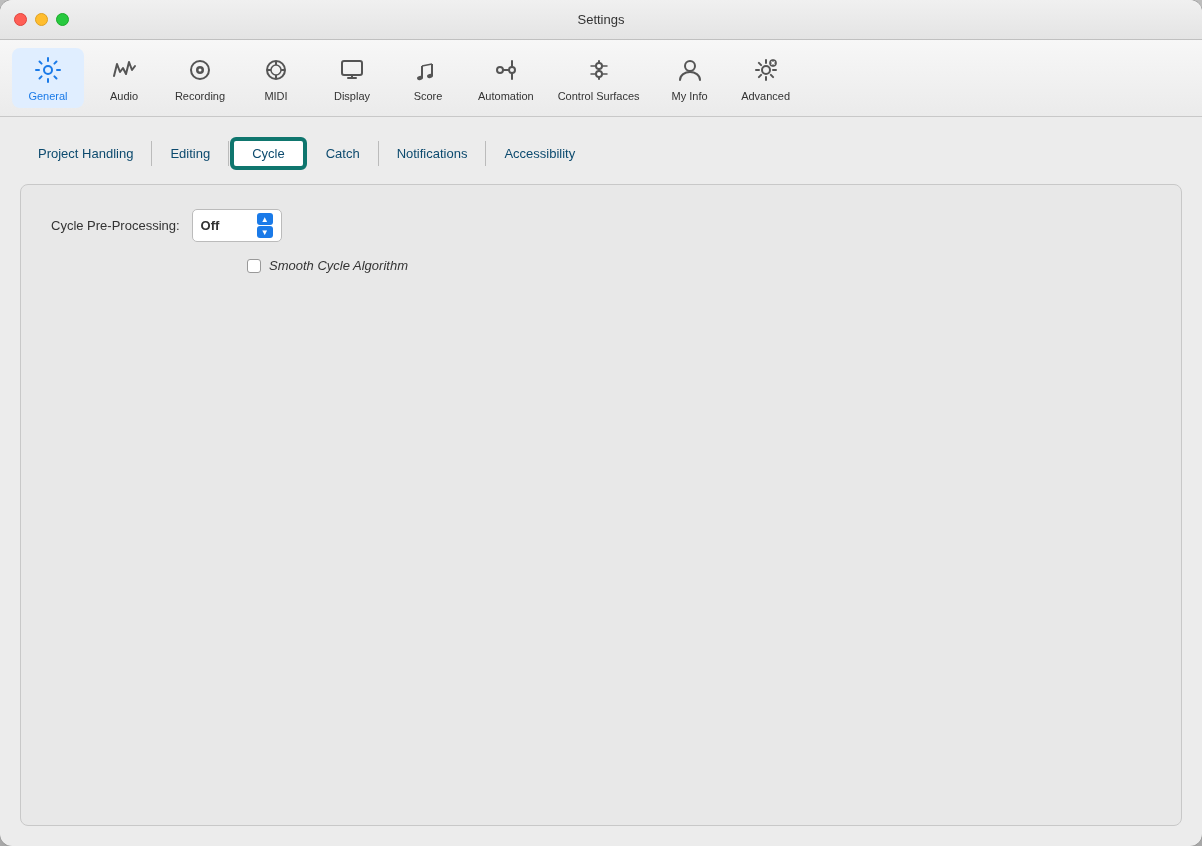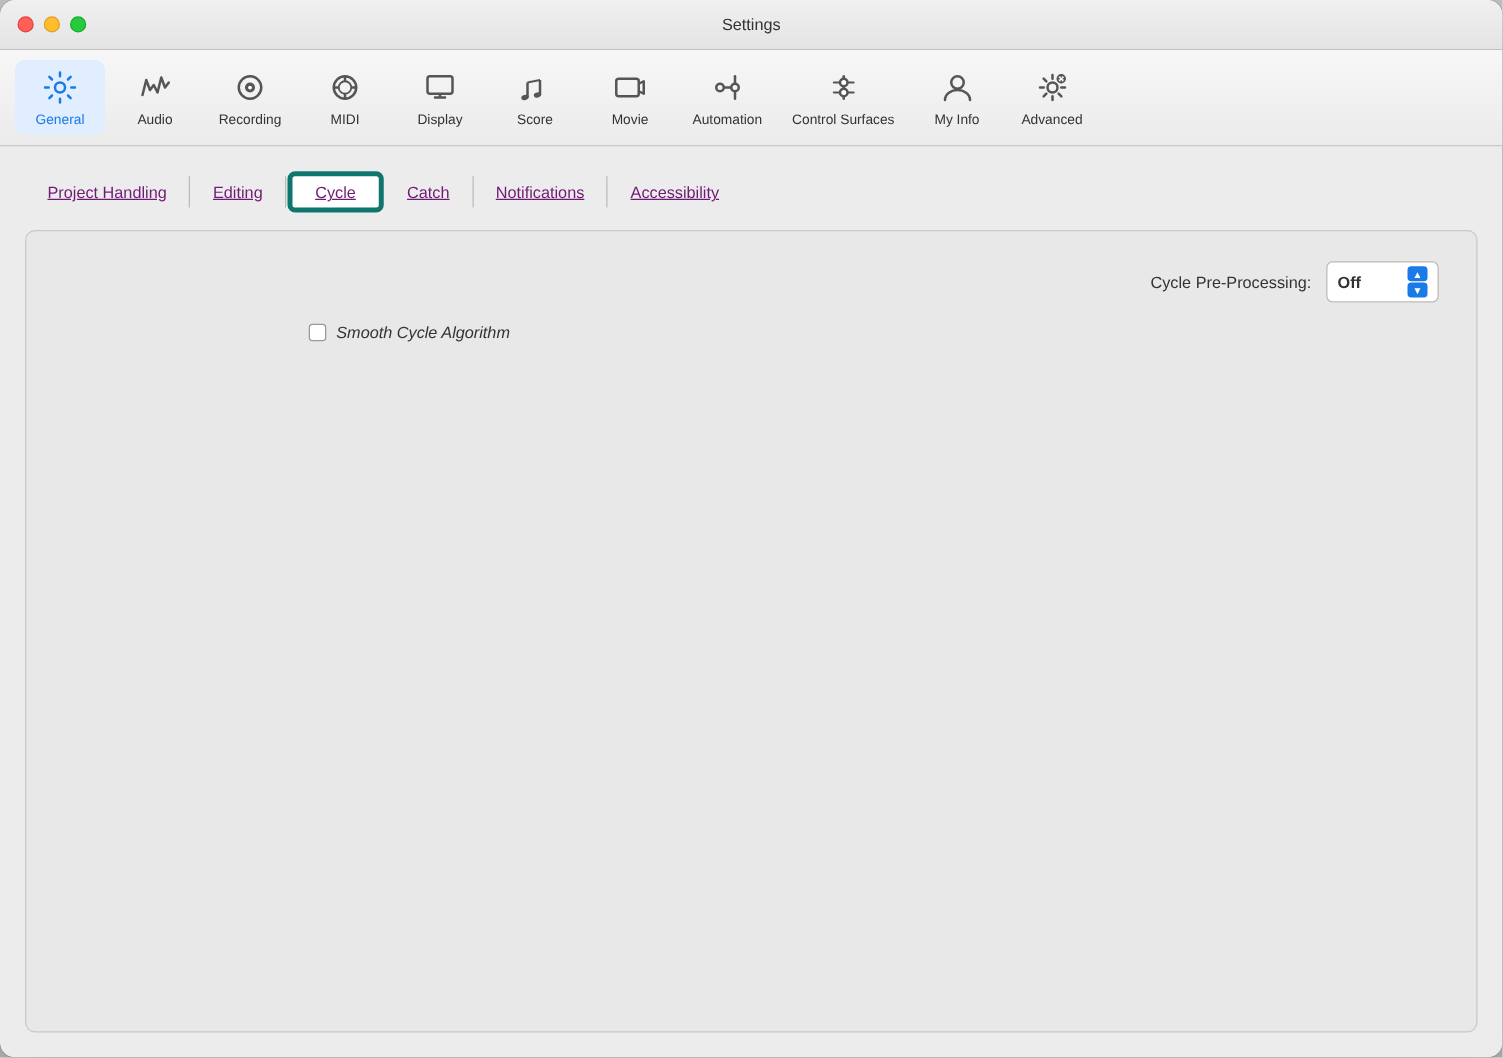--- a/index.html
+++ b/index.html
@@ -127,27 +127,26 @@
       display: flex;
       align-items: center;
       background: transparent;
       margin-bottom: 14px;
       gap: 0;
     }
 
     .subtab {
       padding: 5px 18px;
       font-size: 13px;
-      color: #701a75;
+      color: #0c4a6e;
       cursor: pointer;
       border: none;
       background: transparent;
       border-right: 1px solid #bbb;
       white-space: nowrap;
-      text-decoration: underline;
     }
 
     .subtab:last-child {
       border-right: none;
       text-align: center;
     }
 
     .subtab.active {
       background: white;
       border-radius: 6px;
@@ -164,21 +163,20 @@
       flex: 1;
       padding: 24px 30px;
     }
 
     
     .settings-row {
       display: flex;
       align-items: center;
       margin-bottom: 16px;
       gap: 12px;
-      justify-content: flex-end;
     }
 
     .settings-label {
       font-size: 13px;
       color: #333;
       white-space: nowrap;
     }
 
     
     .select-control {
@@ -322,29 +320,20 @@
           <line x1="8" y1="10" x2="8" y2="22" stroke="#555" stroke-width="2"></line>
           <line x1="8" y1="10" x2="18" y2="8" stroke="#555" stroke-width="1.5"></line>
           <line x1="18" y1="8" x2="18" y2="20" stroke="#555" stroke-width="2"></line>
           <ellipse cx="6" cy="22" rx="3" ry="2" fill="#555" transform="rotate(-15 6 22)"></ellipse>
           <ellipse cx="16" cy="20" rx="3" ry="2" fill="#555" transform="rotate(-15 16 20)"></ellipse>
         </svg>
       </div>
       <span class="toolbar-label">Score</span>
     </button>
 
-    <button class="toolbar-item">
-      <div class="toolbar-icon">
-        <svg width="28" height="28" viewBox="0 0 28 28" fill="none">
-          <rect x="3" y="7" width="18" height="14" rx="2" stroke="#555" stroke-width="2"></rect>
-          <polyline points="21,11 25,9 25,19 21,17" stroke="#555" stroke-width="2" fill="none" stroke-linejoin="round"></polyline>
-        </svg>
-      </div>
-      <span class="toolbar-label">Movie</span>
-    </button>
 
     <button class="toolbar-item">
       <div class="toolbar-icon">
         <svg width="28" height="28" viewBox="0 0 28 28" fill="none">
           <circle cx="8" cy="14" r="3" stroke="#555" stroke-width="2"></circle>
           <circle cx="20" cy="14" r="3" stroke="#555" stroke-width="2"></circle>
           <line x1="11" y1="14" x2="17" y2="14" stroke="#555" stroke-width="2"></line>
           <line x1="20" y1="5" x2="20" y2="11" stroke="#555" stroke-width="2" stroke-linecap="round"></line>
           <line x1="20" y1="17" x2="20" y2="23" stroke="#555" stroke-width="2" stroke-linecap="round"></line>
         </svg>

